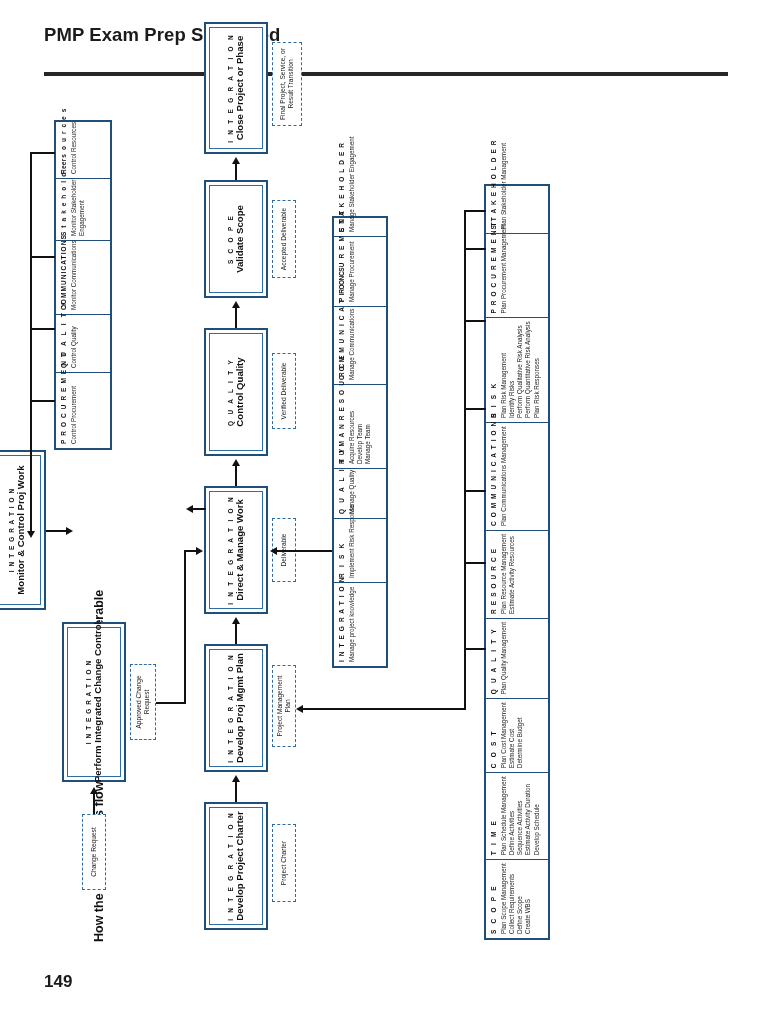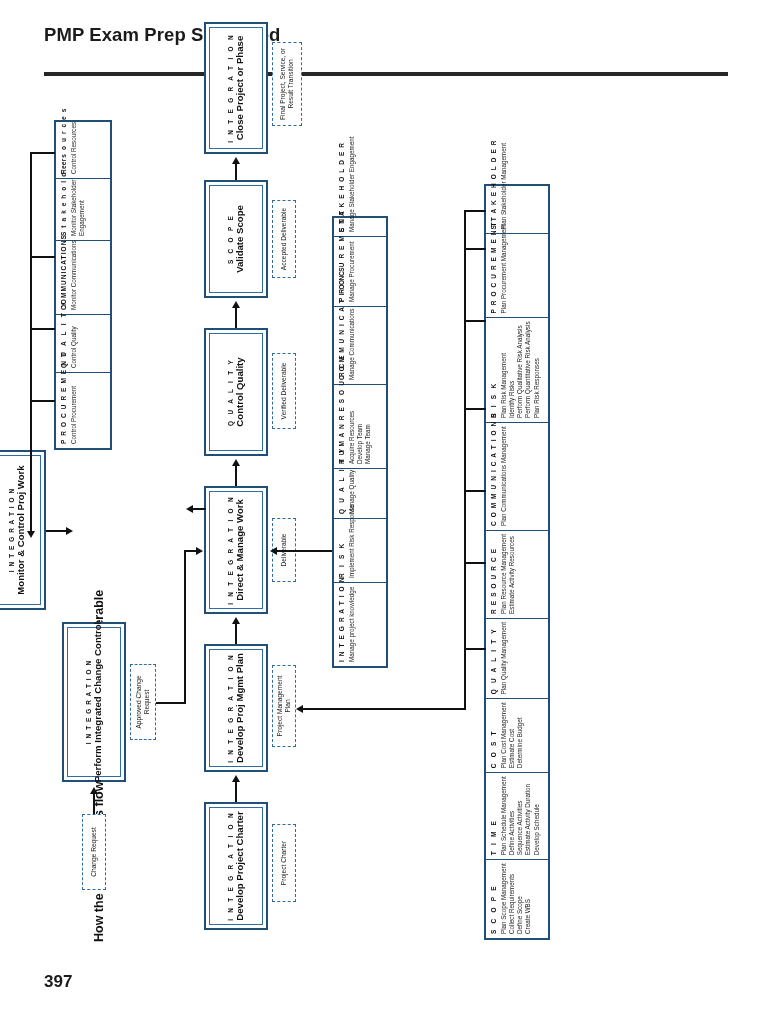--- a/index.html
+++ b/index.html
@@ -135,21 +135,21 @@
     border-top:7px solid #111;
   }
 </style>
 </head>
 <body>
 
 <div id="page-header">
   <div id="book-title">PMP Exam Prep Simplified</div>
 </div>
 <div id="header-rule"></div>
-<div id="page-number">397</div>
+<div id="page-number">149</div>
 
 <div id="figure-stage">
   <div id="figure-rot">
 
     <div class="fig-title" style="left:8px;top:8px;">How the 49 Processes flow to create the project deliverable</div>
 
     <div class="pbox" style="left:20px;top:120px;width:128px;height:64px;">
       <div class="pbox-inner">
         <div class="ka">I N T E G R A T I O N</div>
         <div class="pname">Develop Project Charter</div>

